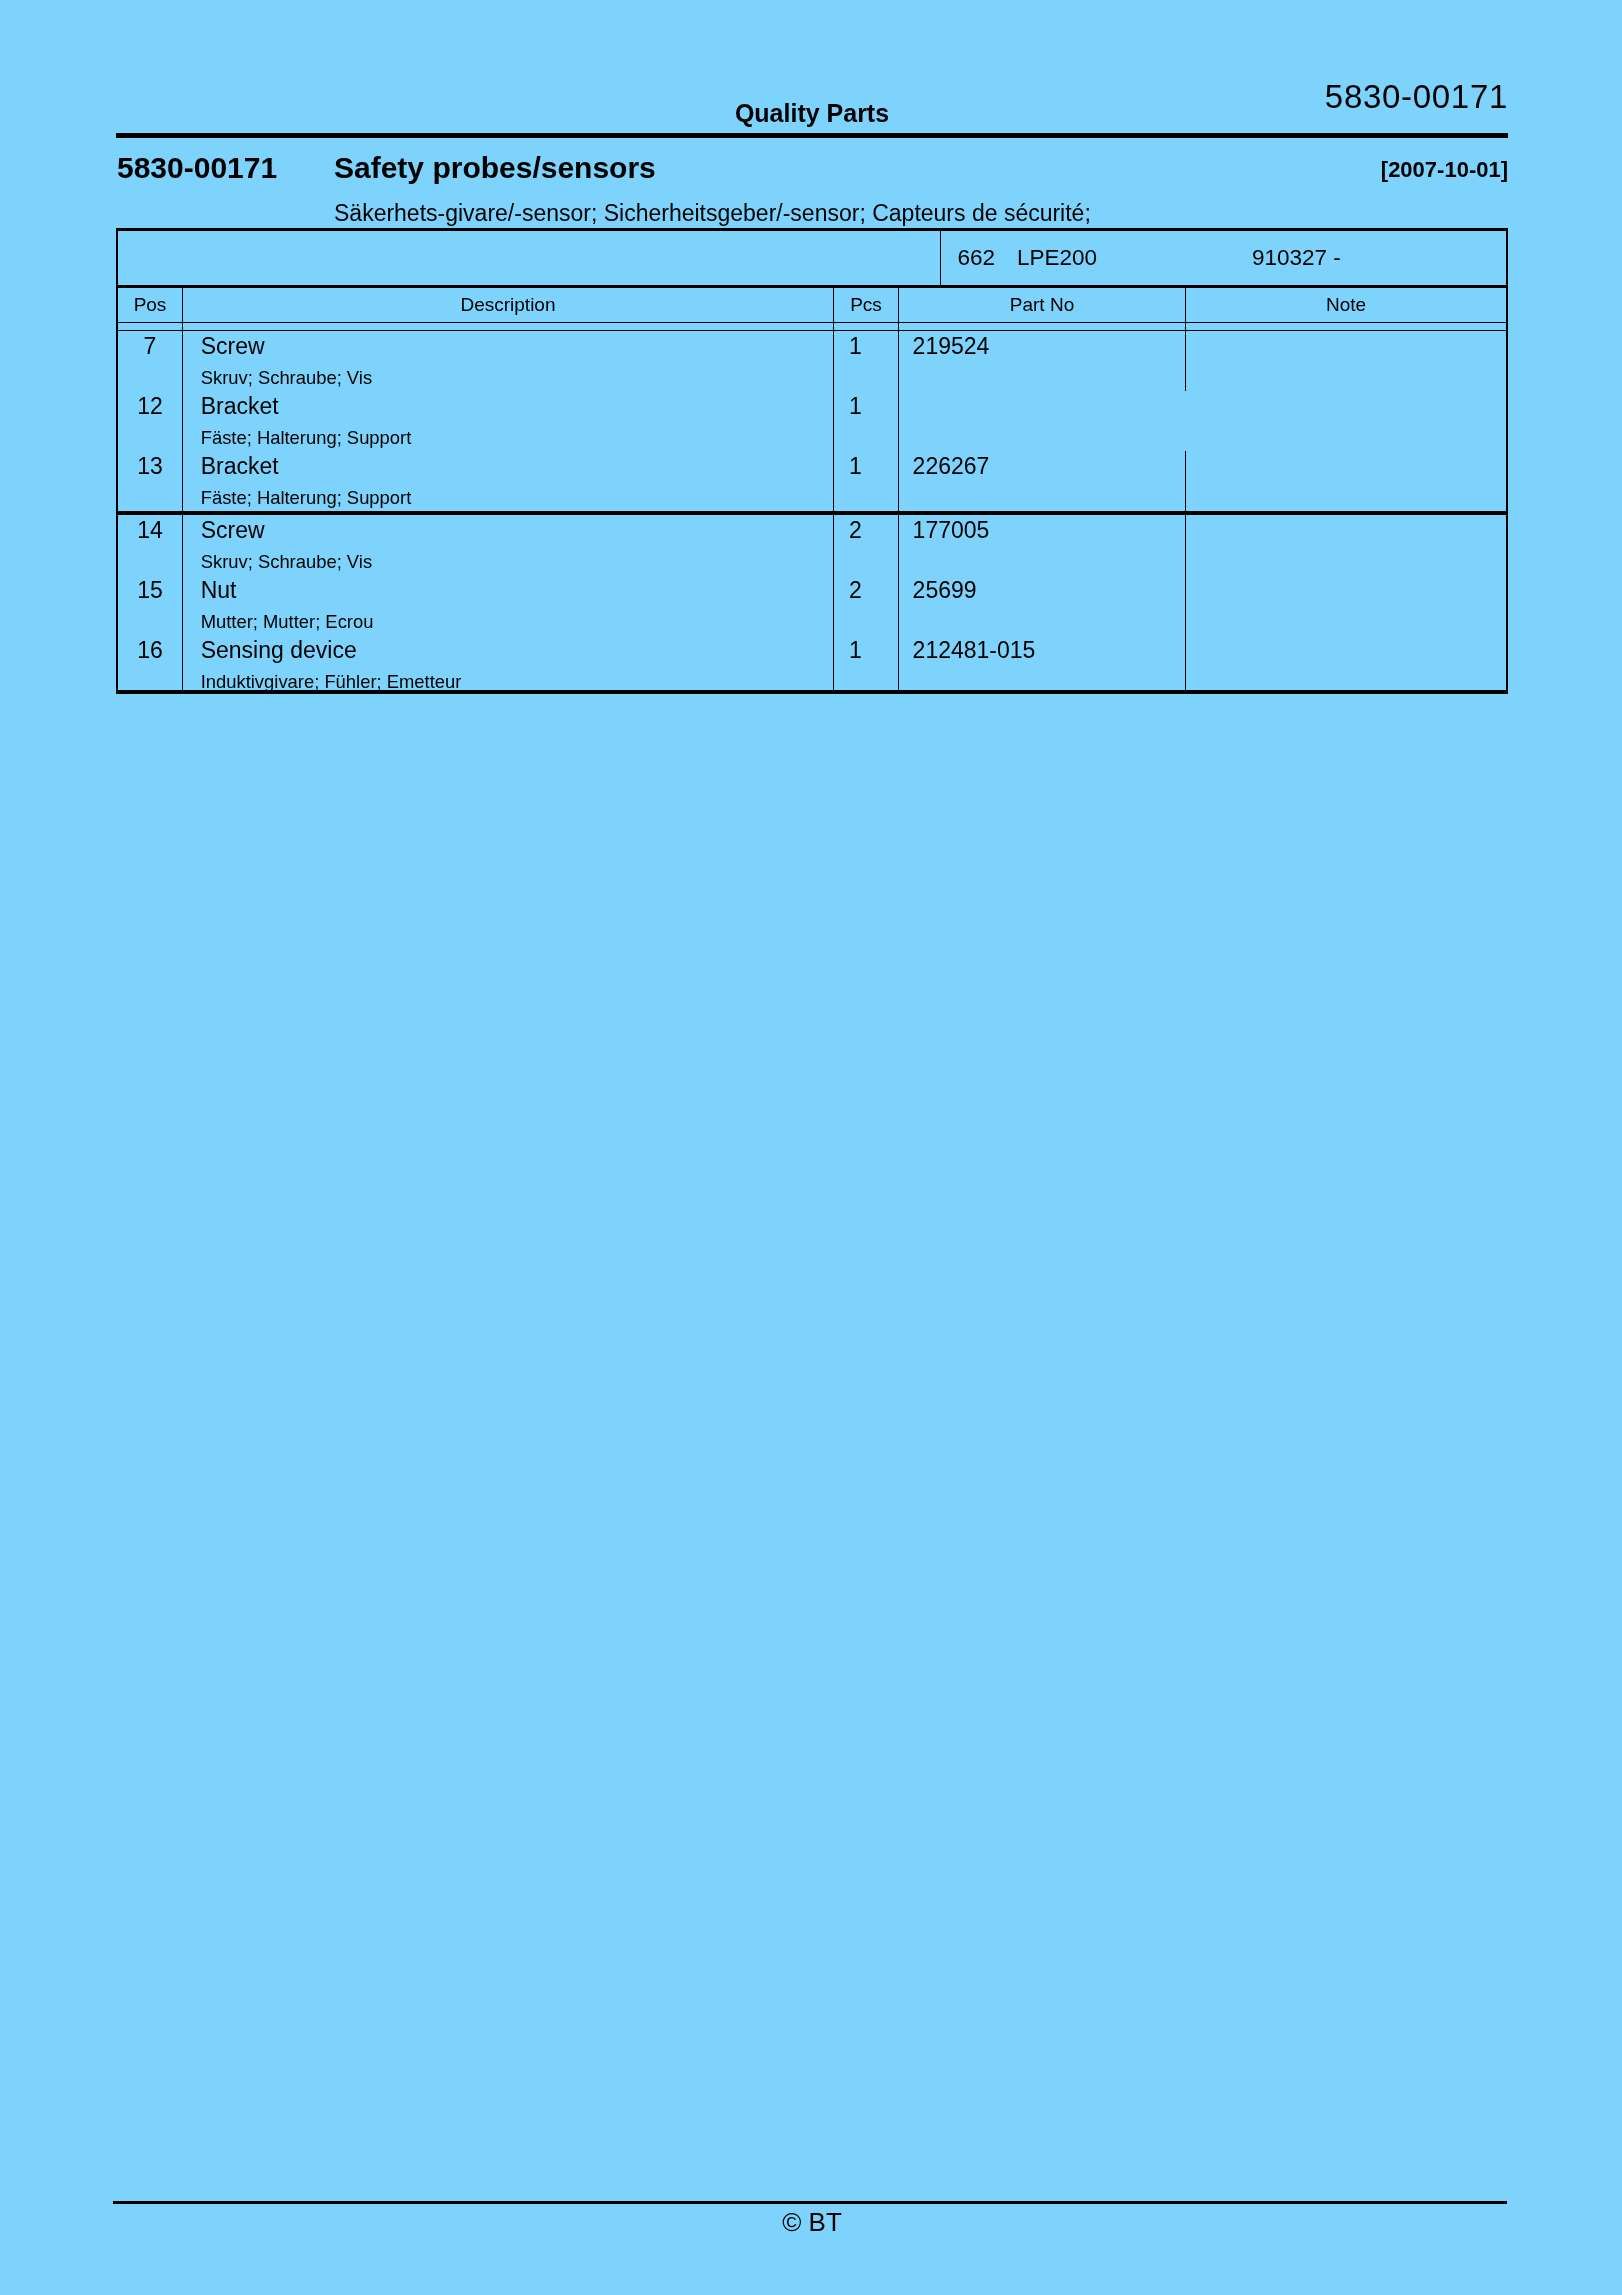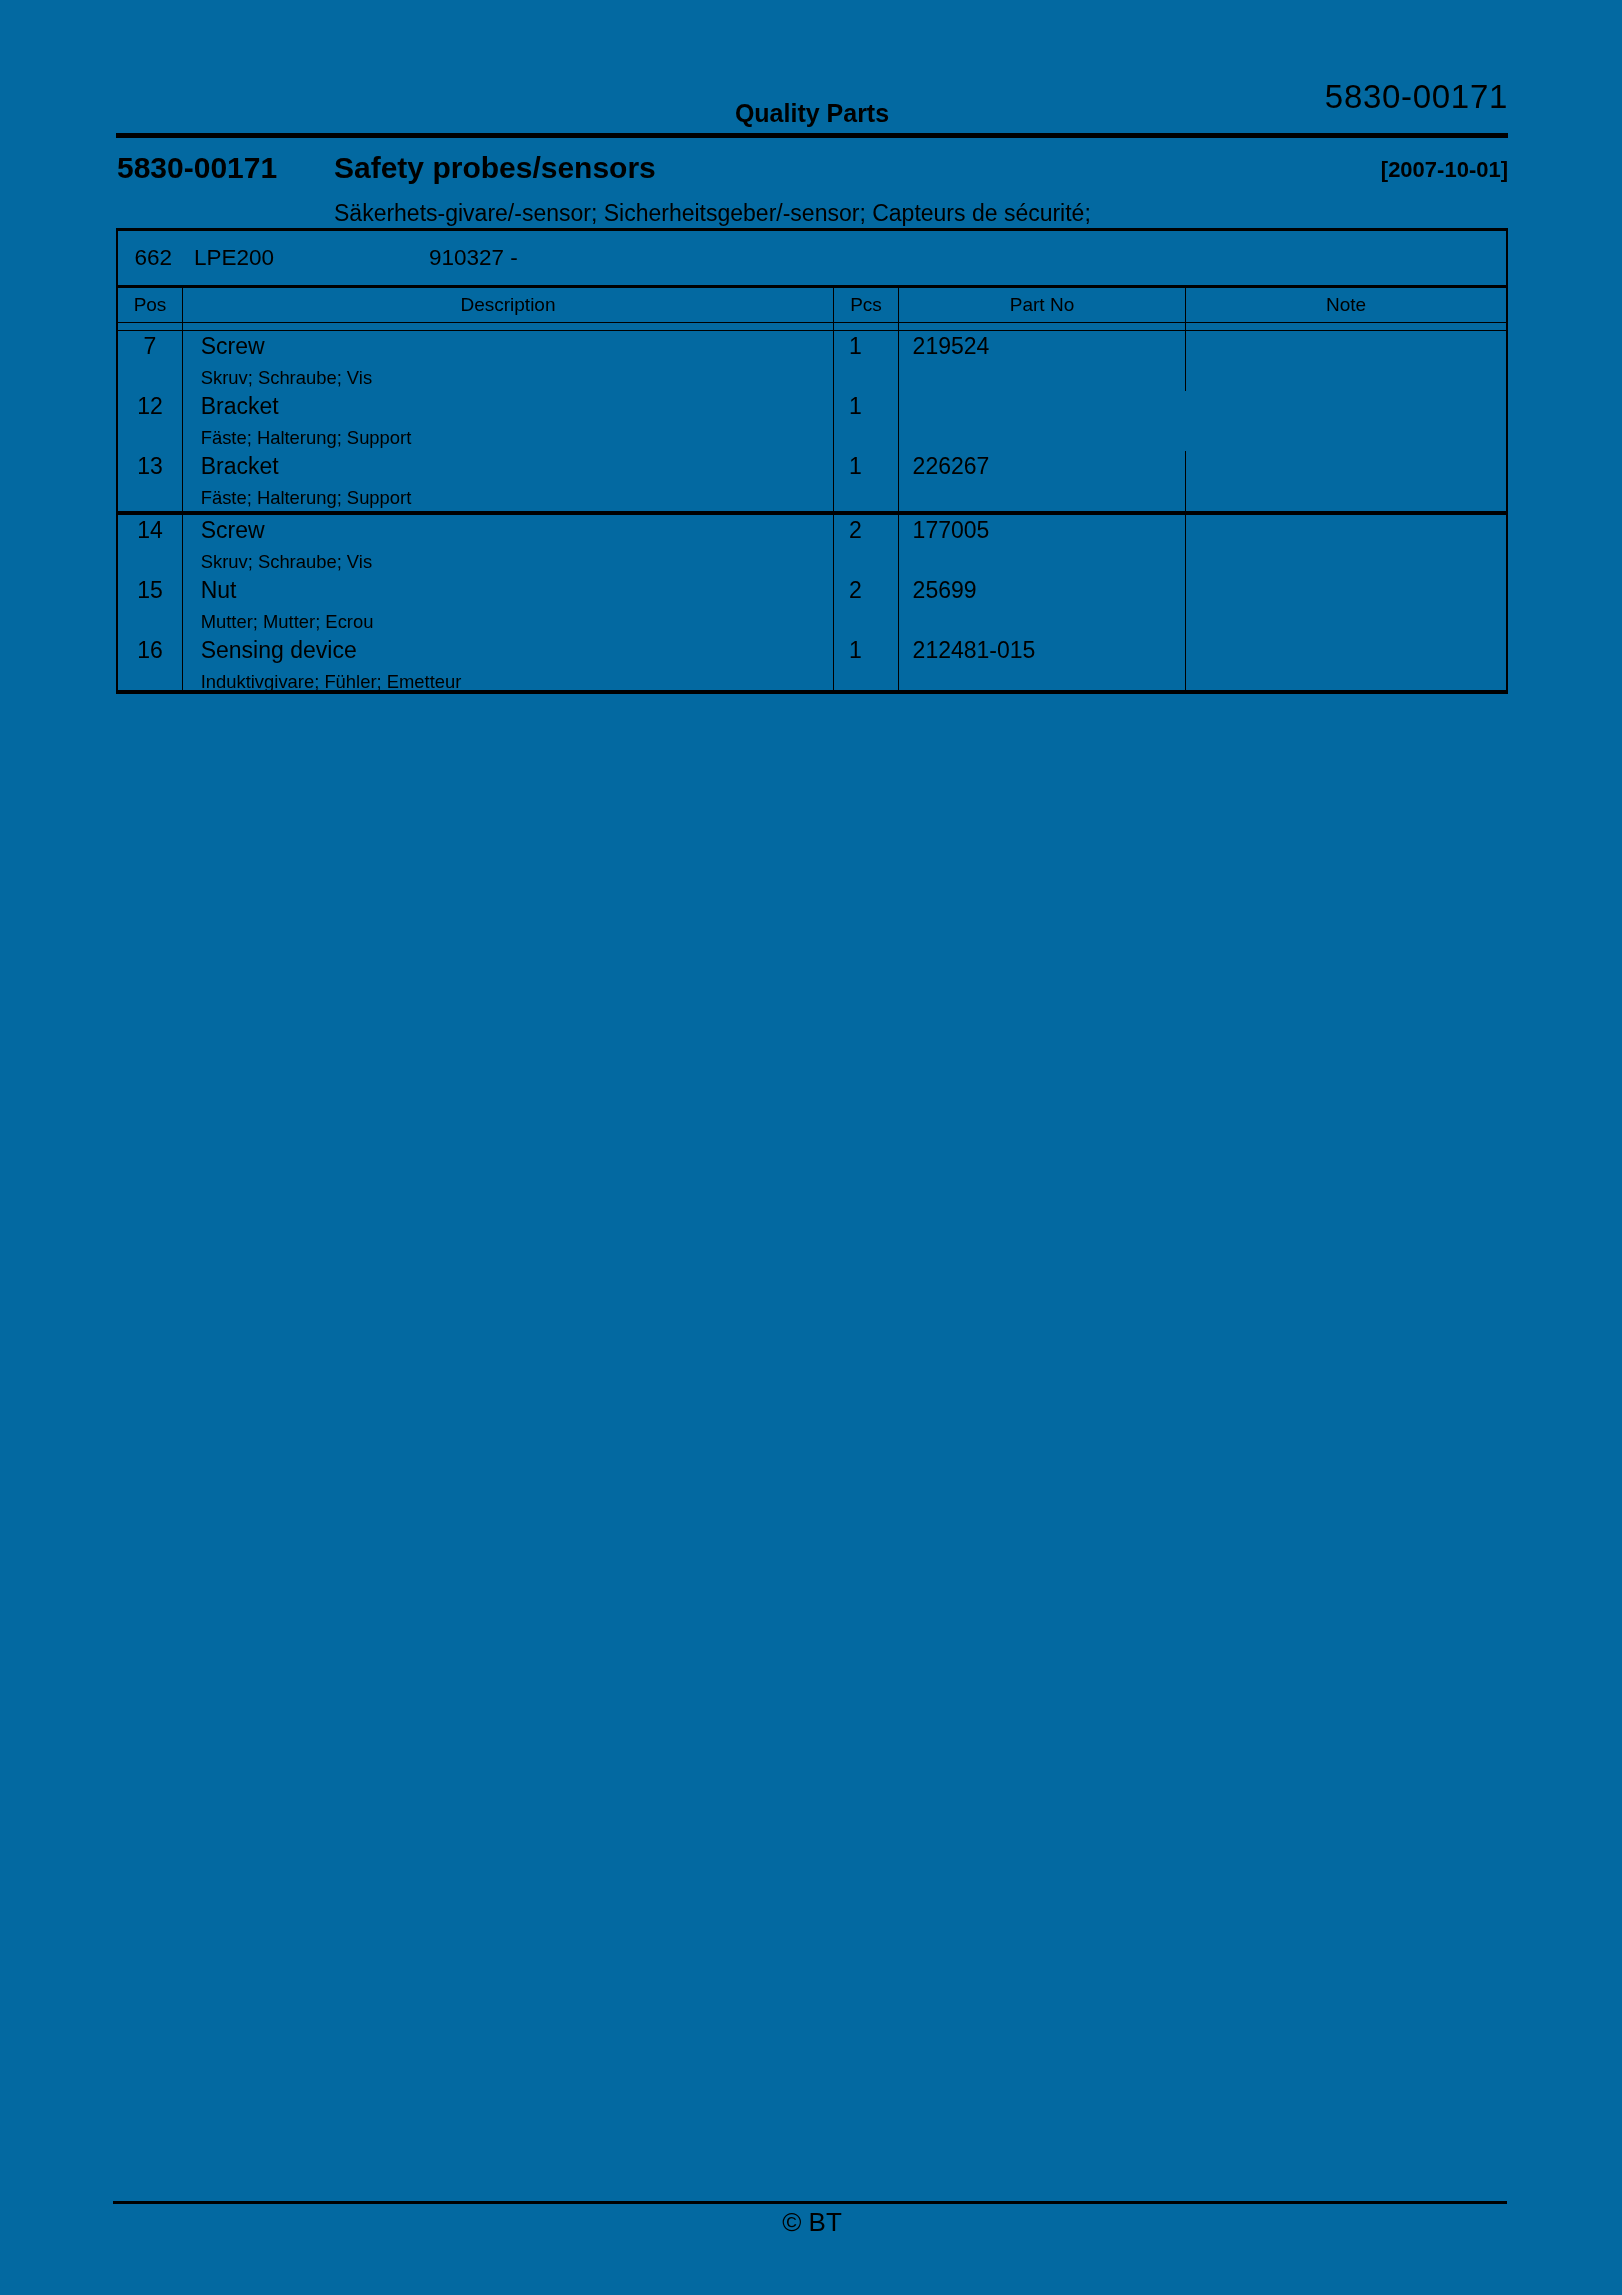--- a/index.html
+++ b/index.html
@@ -1,17 +1,17 @@
 <!DOCTYPE html>
 <html style="font-size:11px"><head>
 <meta charset="utf-8">
 <style>
   html,body { margin:0; padding:0; background:#e8e8e8; }
   .page {
-    position:relative; width:1622px; height:2295px; background:#0369a1;
+    position:relative; width:1622px; height:2295px; background:#7dd3fc;
     font-family:"Liberation Sans", sans-serif; color:#000;
     margin:0 auto; overflow:hidden;
   }
   .abs { position:absolute; }
 
   
   .qp-title { left:116px; top:101px; width:1392px; text-align:center;
     font-size:25px; font-weight:bold; line-height:1; }
   .doc-num-top { right:114px; top:80px; font-size:33px; font-weight:400;
     line-height:1; letter-spacing:0.7px; }
@@ -19,21 +19,21 @@
 
   
   .tb-num   { left:117px; top:153px; font-size:30px; font-weight:bold; line-height:1; }
   .tb-title { left:334px; top:153px; font-size:30px; font-weight:bold; line-height:1; }
   .tb-date  { right:114px; top:159px; font-size:22px; font-weight:bold; line-height:1; }
   .tb-sub   { left:334px; top:200px; font-size:23px; font-weight:400; line-height:1.2; }
 
   
   .parts-table { left:116px; top:228px; width:1392px; box-sizing:border-box;
     border:2.7px solid #000; border-top-width:3.4px; border-bottom-width:4.8px; }
-  .rev-row { display:flex; height:54px; border-bottom:3.4px solid #000;flex-direction:column; }
+  .rev-row { display:flex; height:54px; border-bottom:3.4px solid #000; }
   .rev-left { width:823px; border-right:1.4px solid #000; box-sizing:border-box; }
   .rev-right { flex:1; display:flex; align-items:center; font-size:22.5px; line-height:1; }
   .rev-code  { margin-left:16.4px; }
   .rev-model { margin-left:22px; }
   .rev-serial{ margin-left:155px; }
 
   .cols { display:grid; grid-template-columns:65px 651px 65px 287px 1fr; }
   .cell { border-right:1.4px solid #000; box-sizing:border-box; }
   .cell:last-child { border-right:none; }
 

